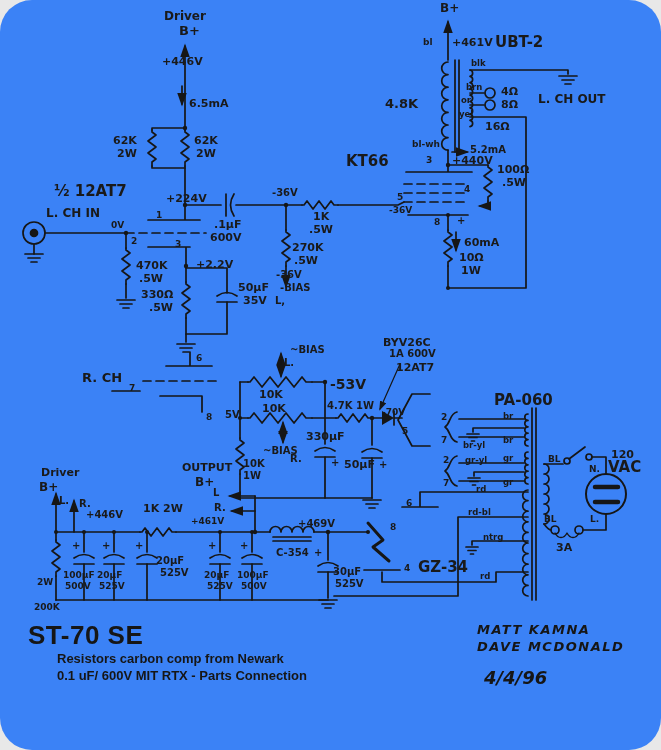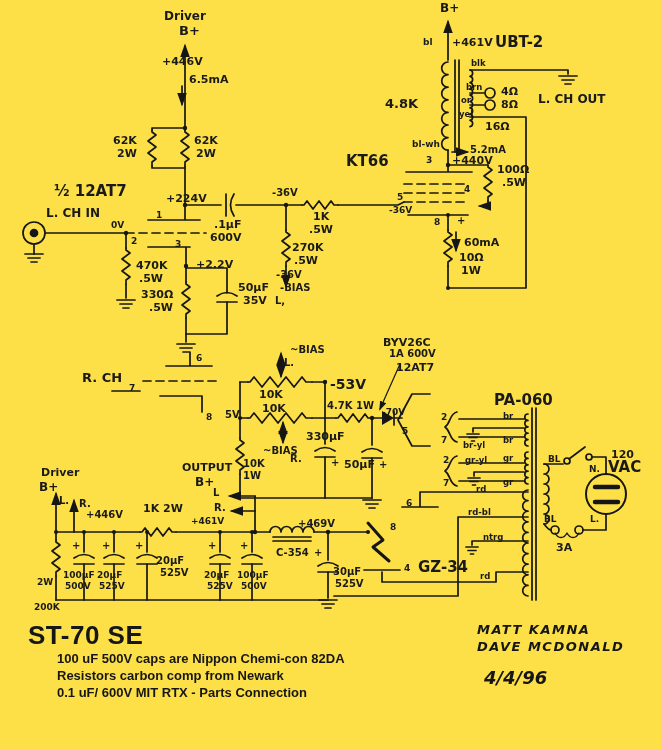--- a/index.html
+++ b/index.html
@@ -1,17 +1,17 @@
 <!DOCTYPE html>
 <html><head>
 <meta charset="utf-8">
 <style>
   html,body{margin:0;padding:0;background:#e8e8e8;}
-  .page{position:relative;width:661px;height:750px;background:#fde047;overflow:hidden;
-        font-family:"DejaVu Sans",sans-serif;color:#161616;}
+  .page{position:relative;width:661px;height:750px;background:#3b82f6;overflow:hidden;
+        font-family:"DejaVu Sans",sans-serif;color:#161616;border-radius:32px;}
   svg.draw{position:absolute;left:0;top:0;}
   .lbl{position:absolute;font-weight:700;color:#1a1a1a;white-space:nowrap;line-height:1;
        font-family:"DejaVu Sans",sans-serif;}
   .model{position:absolute;left:28px;top:620px;font-size:26px;font-weight:800;
          font-family:"Liberation Sans",sans-serif;letter-spacing:0.5px;}
   .notes{position:absolute;left:57px;top:650px;font-family:"Liberation Sans",sans-serif;
          font-size:13px;font-weight:700;line-height:17px;white-space:nowrap;}
   .authors{position:absolute;left:477px;top:621px;font-size:13px;font-weight:700;
            letter-spacing:1.5px;line-height:17px;white-space:nowrap;font-style:italic;}
   .date{position:absolute;left:484px;top:667px;font-size:18px;font-weight:700;font-style:italic;}
@@ -223,21 +223,21 @@
         <circle cx="255" cy="532" r="2.2"></circle>
     <circle cx="328" cy="532" r="2.2"></circle>
         <circle cx="368" cy="532" r="2"></circle>
   </g>
 </svg>
 
 <div id="labels-layer">
       <span class="lbl" style="left: 164px; top: 10px; font-size: 12px;">Driver</span>
       <span class="lbl" style="left: 179px; top: 24px; font-size: 13px;">B+</span>
       <span class="lbl" style="left: 162px; top: 56px; font-size: 11px;">+446V</span>
-      <span class="lbl" style="left: 189px; top: 74px; font-size: 11px; text-align: center;">6.5mA</span>
+      <span class="lbl" style="left: 189px; top: 98px; font-size: 11px; text-align: center;">6.5mA</span>
       <span class="lbl" style="left: 113px; top: 135px; font-size: 11px;">62K</span>
       <span class="lbl" style="left: 117px; top: 148px; font-size: 11px;">2W</span>
       <span class="lbl" style="left: 194px; top: 135px; font-size: 11px;">62K</span>
       <span class="lbl" style="left: 196px; top: 148px; font-size: 11px;">2W</span>
       <span class="lbl" style="left: 54px; top: 184px; font-size: 15px;">½ 12AT7</span>
       <span class="lbl" style="left: 46px; top: 207px; font-size: 12px;">L. CH IN</span>
       <span class="lbl" style="left: 111px; top: 221px; font-size: 9px;">0V</span>
       <span class="lbl" style="left: 131px; top: 237px; font-size: 9px;">2</span>
       <span class="lbl" style="left: 156px; top: 211px; font-size: 9px;">1</span>
       <span class="lbl" style="left: 166px; top: 193px; font-size: 11px;">+224V</span>
@@ -367,21 +367,20 @@
       <span class="lbl" style="left: 135px; top: 541px; font-size: 10px;">+</span>
       <span class="lbl" style="left: 208px; top: 541px; font-size: 10px;">+</span>
       <span class="lbl" style="left: 240px; top: 541px; font-size: 10px;">+</span>
       <span class="lbl" style="left: 314px; top: 548px; font-size: 10px;">+</span>
       <span class="lbl" style="left: 331px; top: 458px; font-size: 10px;">+</span>
       <span class="lbl" style="left: 379px; top: 460px; font-size: 10px;">+</span>
     </div>
 
 <div class="model">ST-70 SE</div>
 <div class="notes">
-  <div>100 uF 500V caps are Nippon Chemi-con 82DA</div>
   <div>Resistors carbon comp from Newark</div>
   <div>0.1 uF/ 600V MIT RTX - Parts Connection</div>
 </div>
 <div class="authors">
   <div>MATT KAMNA</div>
   <div>DAVE MCDONALD</div>
 </div>
 <div class="date">4/4/96</div>
 
 </div>

